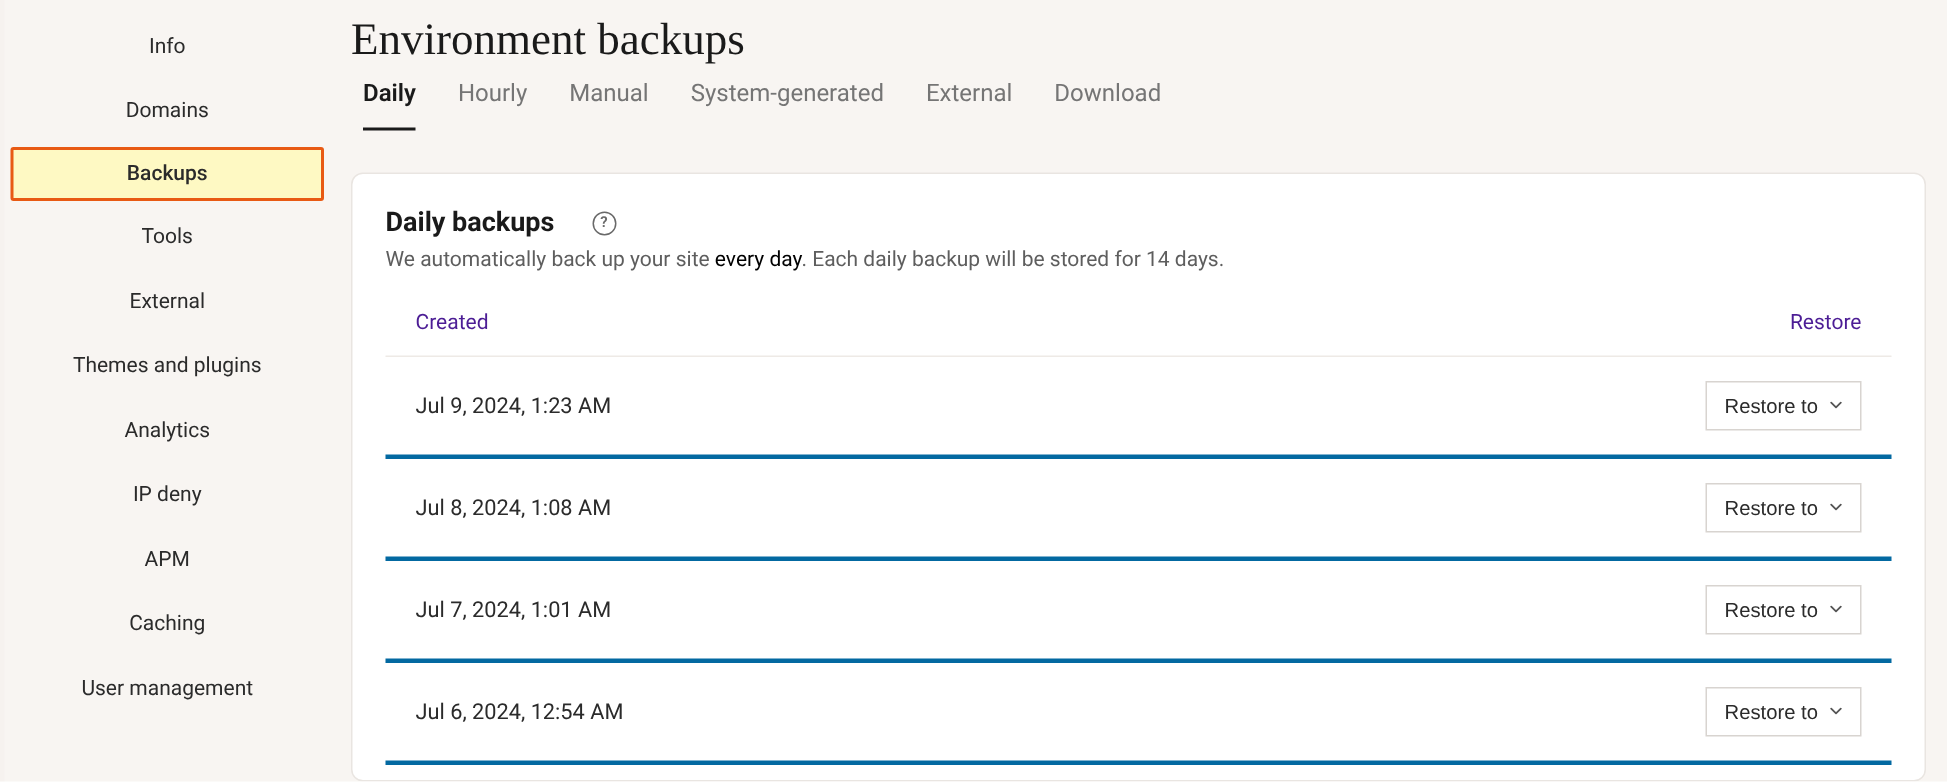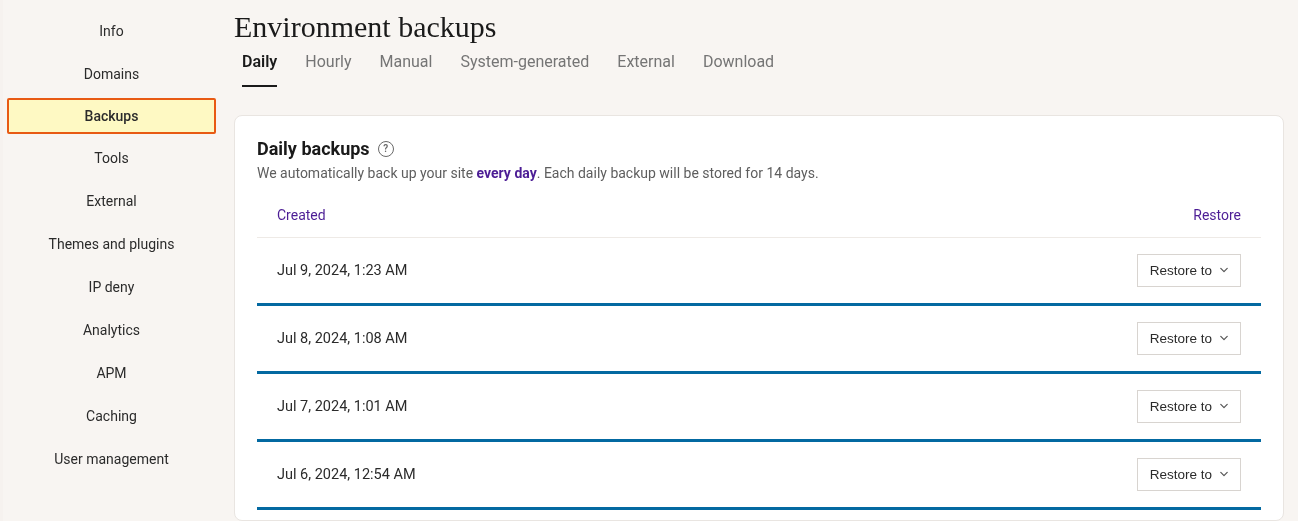--- a/index.html
+++ b/index.html
@@ -69,21 +69,21 @@
     border: 1px solid #e9e5e1;
     border-radius: 8px;
     margin-top: 28px;
     padding: 22px 22px 0 22px;
     flex: 1;
     overflow: hidden;
   }
   .card-heading {
     display: flex;
     align-items: center;
-    gap: 8px;
+    gap: 25px;
   }
   .card-title {
     font-size: 18px;
     font-weight: 700;
     color: #1a1a1a;
   }
   .help-icon {
     width: 16px;
     height: 16px;
     border: 1.5px solid #696969;
@@ -93,21 +93,21 @@
     justify-content: center;
     font-size: 10px;
     color: #696969;
     font-weight: 600;
   }
   .card-desc {
     font-size: 14px;
     color: #5e5e5e;
     margin-top: 6px;
   }
-  .card-desc strong { color: #4c1d95; font-weight: 700; }
+  .card-desc strong { color: #000000; font-weight: 400; }
   .table {
     margin-top: 26px;
   }
   .thead {
     display: flex;
     justify-content: space-between;
     padding: 0 20px 14px 20px;
     font-size: 14px;
     color: #4c1d95;
     border-bottom: 1px solid #eeeae6;
@@ -145,22 +145,22 @@
 </head>
 <body>
 
 <nav class="sidebar" id="sidebar">
     <div class="sidebar-item">Info</div>
     <div class="sidebar-item">Domains</div>
     <div class="sidebar-item active">Backups</div>
     <div class="sidebar-item">Tools</div>
     <div class="sidebar-item">External</div>
     <div class="sidebar-item">Themes and plugins</div>
+    <div class="sidebar-item">Analytics</div>
     <div class="sidebar-item">IP deny</div>
-    <div class="sidebar-item">Analytics</div>
     <div class="sidebar-item">APM</div>
     <div class="sidebar-item">Caching</div>
     <div class="sidebar-item">User management</div>
   </nav>
 
 <main class="main">
   <h1 class="page-title">Environment backups</h1>
 
   <div class="tabs" id="tabs">
       <span class="tab active">Daily</span>

